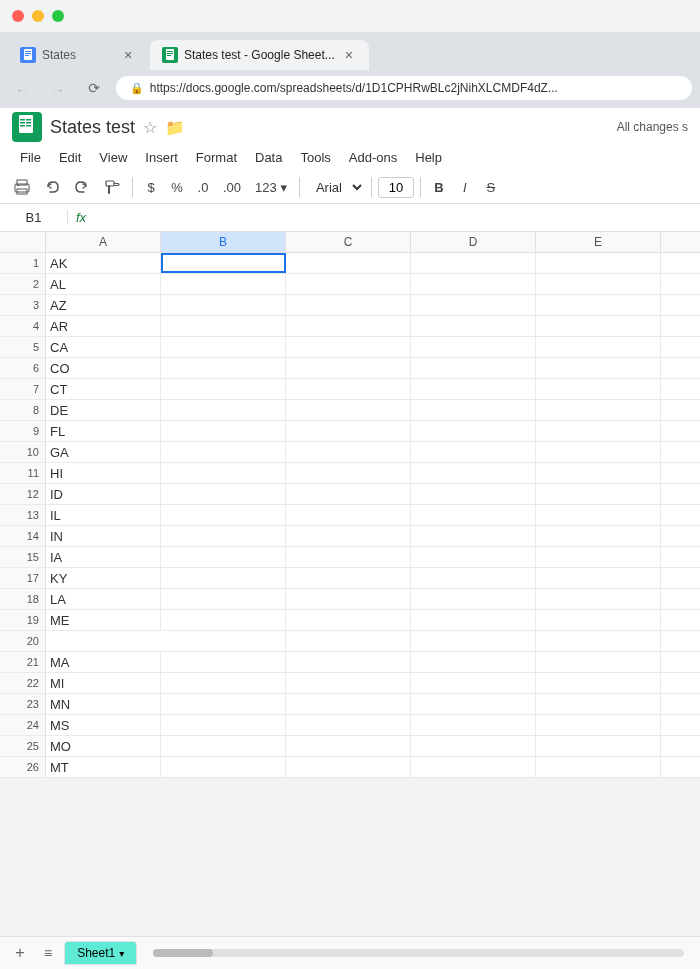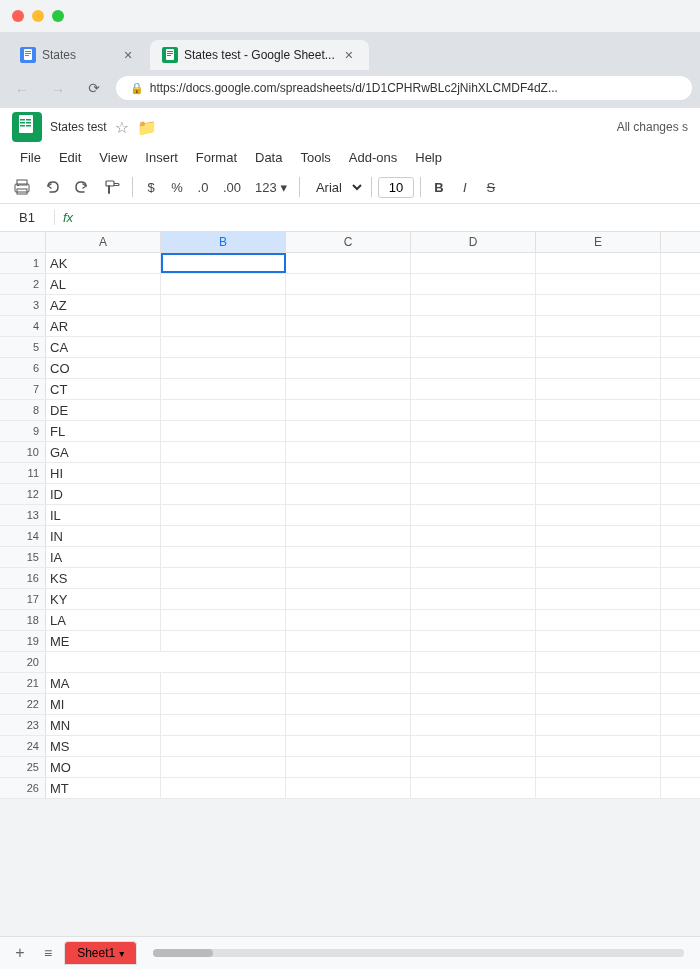--- a/index.html
+++ b/index.html
@@ -19,56 +19,56 @@
 
     .address-bar-row { display: flex; align-items: center; padding: 4px 8px 6px; gap: 8px; background: #dee1e6; }
     .nav-btn { width: 28px; height: 28px; display: flex; align-items: center; justify-content: center; color: #666; font-size: 14px; cursor: pointer; border-radius: 50%; }
     .nav-btn.disabled { color: #bbb; cursor: default; }
     .address-bar { flex: 1; background: #fff; border-radius: 20px; padding: 5px 14px; font-size: 12px; color: #333; display: flex; align-items: center; gap: 6px; }
     .lock-icon { color: #555; font-size: 11px; }
 
     
     .sheets-app { background: #fff; width: 700px; }
     .sheets-logo { width: 30px; height: 30px; background: #0f9d58; border-radius: 4px; display: flex; align-items: center; justify-content: center; flex-shrink: 0; }
-    .doc-title { font-size: 12px; color: #333; font-weight: 400; }
+    .doc-title { font-size: 18px; color: #333; font-weight: 400; }
     .title-icons { display: flex; gap: 8px; align-items: center; color: #777; font-size: 16px; }
     .title-icon { cursor: pointer; }
 
     
     .menu-bar { display: flex; align-items: center; padding: 2px 12px; gap: 2px; font-size: 13px; }
     .menu-item { padding: 4px 8px; border-radius: 4px; cursor: pointer; color: #333; }
 
     
     .toolbar { display: flex; align-items: center; padding: 4px 8px; gap: 2px; border-bottom: 1px solid #e0e0e0; background: #fff; flex-wrap: nowrap; overflow: hidden; }
     .toolbar-btn { padding: 4px 6px; border-radius: 4px; cursor: pointer; color: #444; font-size: 13px; display: flex; align-items: center; min-width: 24px; justify-content: center; }
     .toolbar-sep { width: 1px; height: 20px; background: #ccc; margin: 0 4px; }
     .toolbar-select { border: none; background: #fff; font-size: 13px; color: #333; cursor: pointer; padding: 3px 6px; border-radius: 4px; outline: none; }
     .font-size-box { border: 1px solid #ccc; border-radius: 3px; padding: 2px 6px; font-size: 13px; min-width: 36px; text-align: center; }
 
     
     .formula-bar { display: flex; align-items: center; border-bottom: 1px solid #e0e0e0; background: #fff; height: 28px; }
-    .cell-ref { width: 55px; border-right: 1px solid #e0e0e0; padding: 0 8px; font-size: 13px; color: #333; text-align: center; }
+    .cell-ref { width: 68px; border-right: 1px solid #e0e0e0; padding: 0 8px; font-size: 13px; color: #333; text-align: center; }
     .fx-label { padding: 0 8px; color: #15803d; font-size: 13px; font-style: italic; }
     .formula-input { flex: 1; padding: 0 8px; font-size: 13px; color: #333; }
 
     
     .grid-container { overflow: hidden; background: #fff; }
     .grid-header-row { display: flex; background: #f8f9fa; border-bottom: 1px solid #e0e0e0; }
     .row-num-header { width: 46px; flex-shrink: 0; border-right: 1px solid #e0e0e0; background: #f8f9fa; }
     .col-header { border-right: 1px solid #e0e0e0; text-align: center; font-size: 12px; color: #555; padding: 3px 0; font-weight: normal; background: #f8f9fa; display: flex; align-items: center; justify-content: center; }
     .col-header.selected { background: #d2e3fc; color: #1a73e8; }
 
     .grid-body { display: flex; flex-direction: column; }
     .grid-row { display: flex; border-bottom: 1px solid #e8eaed; height: 21px; }
     .row-num { width: 46px; flex-shrink: 0; border-right: 1px solid #e0e0e0; text-align: right; padding-right: 6px; font-size: 11px; color: #555; background: #f8f9fa; display: flex; align-items: center; justify-content: flex-end; }
     .cell { border-right: 1px solid #e8eaed; padding: 0 4px; font-size: 13px; color: #333; display: flex; align-items: center; overflow: hidden; }
 
     
     .bottom-bar { display: flex; align-items: center; padding: 4px 8px; background: #f8f9fa; border-top: 1px solid #e0e0e0; gap: 8px; position: fixed; bottom: 0; width: 700px; }
-    .sheet-tab { display: flex; align-items: center; gap: 4px; padding: 4px 12px; background: #ef4444; border: 1px solid #e0e0e0; border-radius: 4px 4px 0 0; font-size: 12px; cursor: pointer; }
+    .sheet-tab { display: flex; align-items: center; gap: 4px; padding: 4px 12px; background: #5eead4; border: 1px solid #e0e0e0; border-radius: 4px 4px 0 0; font-size: 12px; cursor: pointer; }
     .add-sheet-btn { width: 24px; height: 24px; display: flex; align-items: center; justify-content: center; border-radius: 50%; cursor: pointer; color: #666; font-size: 16px; }
     .list-btn { cursor: pointer; color: #666; font-size: 14px; padding: 2px 4px; }
     .scrollbar-area { flex: 1; height: 8px; background: #e0e0e0; border-radius: 4px; margin: 0 8px; }
     .scrollbar-thumb { height: 8px; width: 60px; background: #bbb; border-radius: 4px; }
 
     .sheets-title-row { display: flex; align-items: center; padding: 4px 12px 2px; gap: 8px; }
     .status-text { font-size: 12px; color: #555; margin-left: auto; }
   </style>
 </head>
 <body>
@@ -328,28 +328,20 @@
         </div>
         <div class="grid-row">
           <div class="row-num">15</div>
           <div class="cell" style="width: 115px; min-width: 115px;">IA</div>
           <div class="cell" style="width: 125px; min-width: 125px;"></div>
           <div class="cell" style="width: 125px; min-width: 125px;"></div>
           <div class="cell" style="width: 125px; min-width: 125px;"></div>
           <div class="cell" style="width: 125px; min-width: 125px;"></div>
         </div>
         <div class="grid-row">
-          <div class="row-num">16</div>
-          <div class="cell" style="width: 115px; min-width: 115px;">KS</div>
-          <div class="cell" style="width: 125px; min-width: 125px;"></div>
-          <div class="cell" style="width: 125px; min-width: 125px;"></div>
-          <div class="cell" style="width: 125px; min-width: 125px;"></div>
-          <div class="cell" style="width: 125px; min-width: 125px;"></div>
-        </div>
-        <div class="grid-row">
           <div class="row-num">17</div>
           <div class="cell" style="width: 115px; min-width: 115px;">KY</div>
           <div class="cell" style="width: 125px; min-width: 125px;"></div>
           <div class="cell" style="width: 125px; min-width: 125px;"></div>
           <div class="cell" style="width: 125px; min-width: 125px;"></div>
           <div class="cell" style="width: 125px; min-width: 125px;"></div>
         </div>
         <div class="grid-row">
           <div class="row-num">18</div>
           <div class="cell" style="width: 115px; min-width: 115px;">LA</div>

